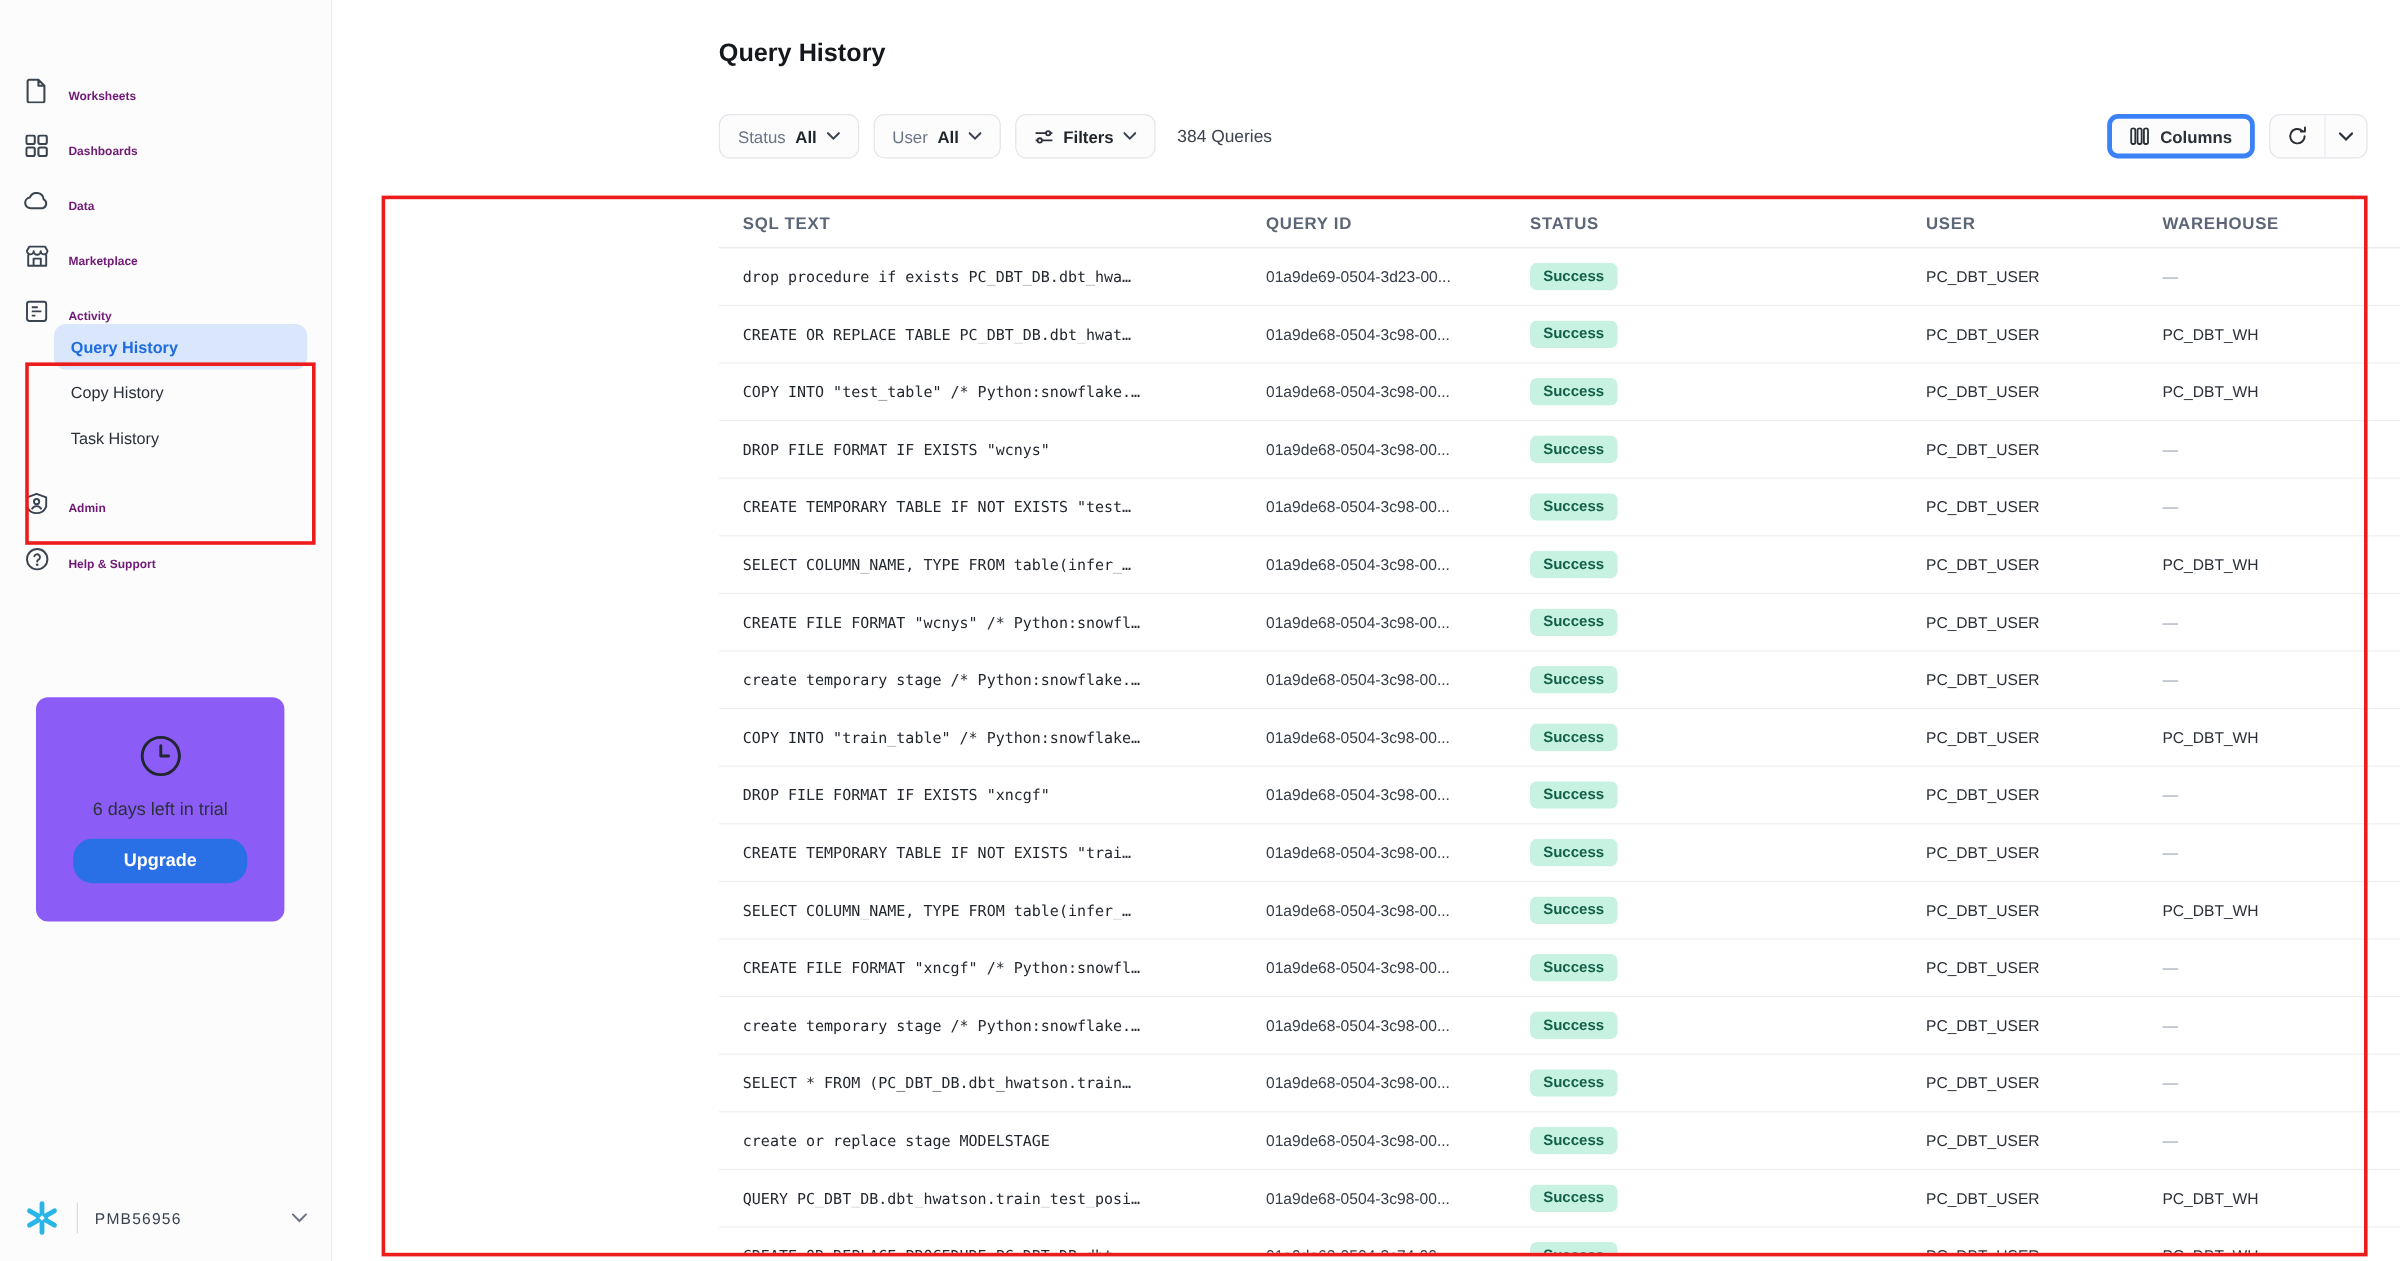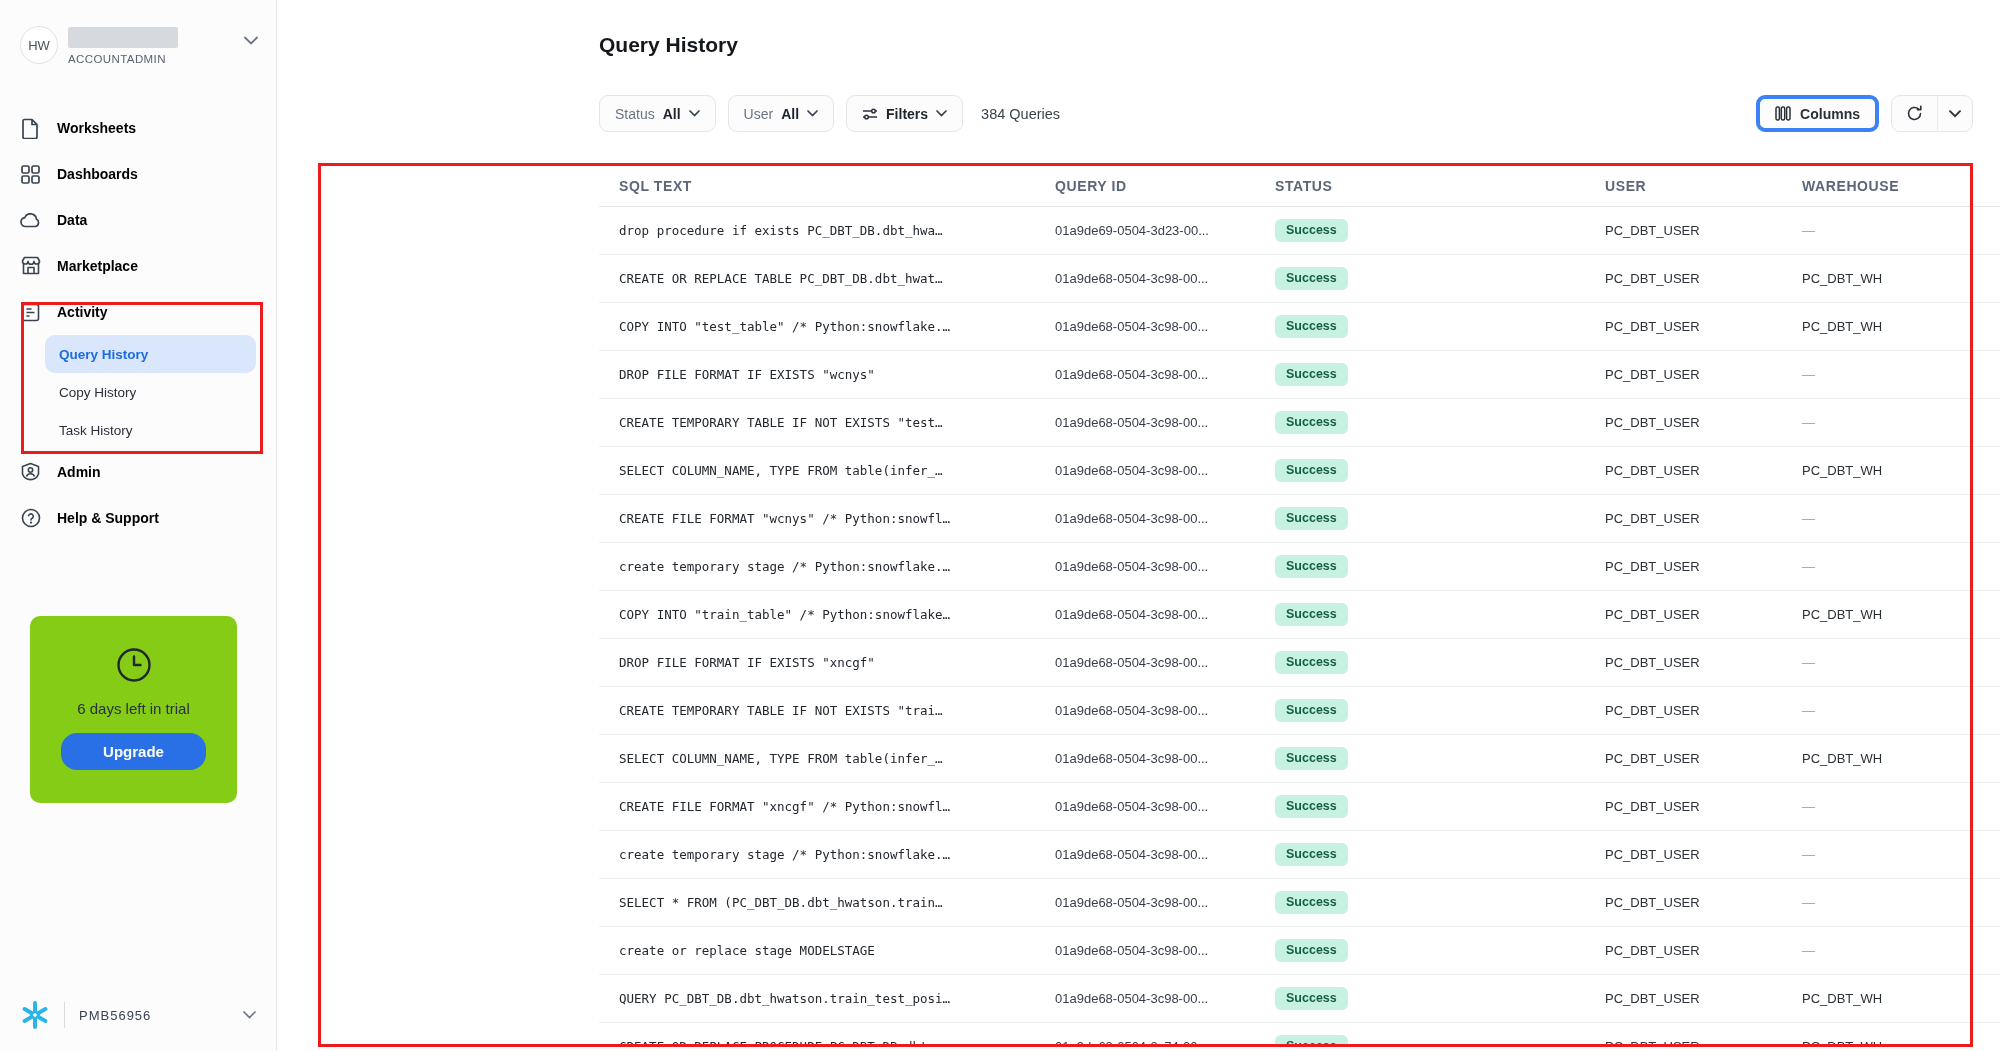--- a/index.html
+++ b/index.html
@@ -12,30 +12,30 @@
              border-right:1px solid #e7e9ec; flex:0 0 277px; }
   .account-row { display:flex; align-items:flex-start; gap:10px; padding:26px 18px 0 20px; cursor:pointer; }
   .avatar { width:38px; height:38px; border-radius:50%; background:#fff; border:1px solid #dfe2e7;
             display:flex; align-items:center; justify-content:center; font-size:13px; color:#4a515c; }
   .acct-text { flex:1; padding-top:1px; }
   .redacted { width:110px; height:21px; background:#d6d9de; border-radius:2px; }
   .role { margin-top:5px; font-size:11.5px; color:#5a6372; letter-spacing:.4px; }
   .acct-chevron { margin-top:10px; }
 
   .nav { margin-top:40px; }
-  .nav-item { display:flex; align-items:center; gap:16px; height:46px; padding:0 20px;
-              font-size:14px; font-weight:700; color:#000000; cursor:pointer; }
+  .nav-item { display:flex; align-items:flex-end; gap:16px; height:46px; padding:0 20px;
+              font-size:10px; font-weight:700; color:#701a75; cursor:pointer; }
   .nav-item .ico { width:21px; height:21px; display:flex; align-items:center; justify-content:center; }
   .sub-item { height:38px; display:flex; align-items:center; margin:0 20px 0 45px; padding:0 14px;
               font-size:13.5px; font-weight:700; color:#2a2f38; border-radius:10px; cursor:pointer; }
   .sub-item.active { background:#d9e6fb; color:#1d6ce0; }
   .sub-item.plain { font-weight:400; }
 
-  .trial-card { position:absolute; left:30px; top:616px; width:207px; height:187px;
-                background:#84cc16; border-radius:10px; text-align:center; padding-top:30px; }
+  .trial-card { position:absolute; left:30px; top:581px; width:207px; height:187px;
+                background:#8b5cf6; border-radius:10px; text-align:center; padding-top:30px; }
   .trial-text { margin-top:12px; font-size:15px; color:#2b313a; }
   .upgrade-btn { margin-top:16px; display:inline-block; background:#2970e6; color:#fff; border:none;
                  font-size:15px; font-weight:700; padding:10px 42px; border-radius:16px; cursor:pointer;
                  font-family:"Liberation Sans", sans-serif; }
 
   .side-footer { position:absolute; left:0; bottom:0; width:100%; height:72px; display:flex;
                  align-items:center; padding:0 20px; gap:14px; }
   .vdivider { width:1px; height:26px; background:#d8dbe0; }
   .acct-id { flex:1; font-size:13px; letter-spacing:1px; color:#3a4250; }
 
@@ -78,30 +78,20 @@
            padding:5px 11px; border-radius:6px; line-height:1; }
   .durcell { display:flex; align-items:center; gap:9px; }
 </style>
 </head>
 <body>
 
 <div class="page">
 
   <aside class="sidebar">
 
-    <div class="account-row">
-      <div class="avatar">HW</div>
-      <div class="acct-text">
-        <div class="redacted"></div>
-        <div class="role">ACCOUNTADMIN</div>
-      </div>
-      <svg class="acct-chevron" width="14" height="9" viewBox="0 0 14 9">
-          <path d="M1 1.5 L7 7.5 L13 1.5" fill="none" stroke="#6b7484" stroke-width="1.8" stroke-linecap="round"></path>
-        </svg>
-    </div>
 
     <nav class="nav">
       <div class="nav-item">
         <span class="ico">
           <svg width="19" height="21" viewBox="0 0 19 21">
               <path d="M3 1.5 h8 l5 5 v12.5 a1.5 1.5 0 0 1 -1.5 1.5 h-11 a1.5 1.5 0 0 1 -1.5 -1.5 v-16 a1.5 1.5 0 0 1 1.5 -1.5 z M11 1.5 v5 h5" fill="none" stroke="#3a4350" stroke-width="1.7" stroke-linejoin="round"></path>
             </svg>
         </span>
         <span>Worksheets</span>
       </div>

